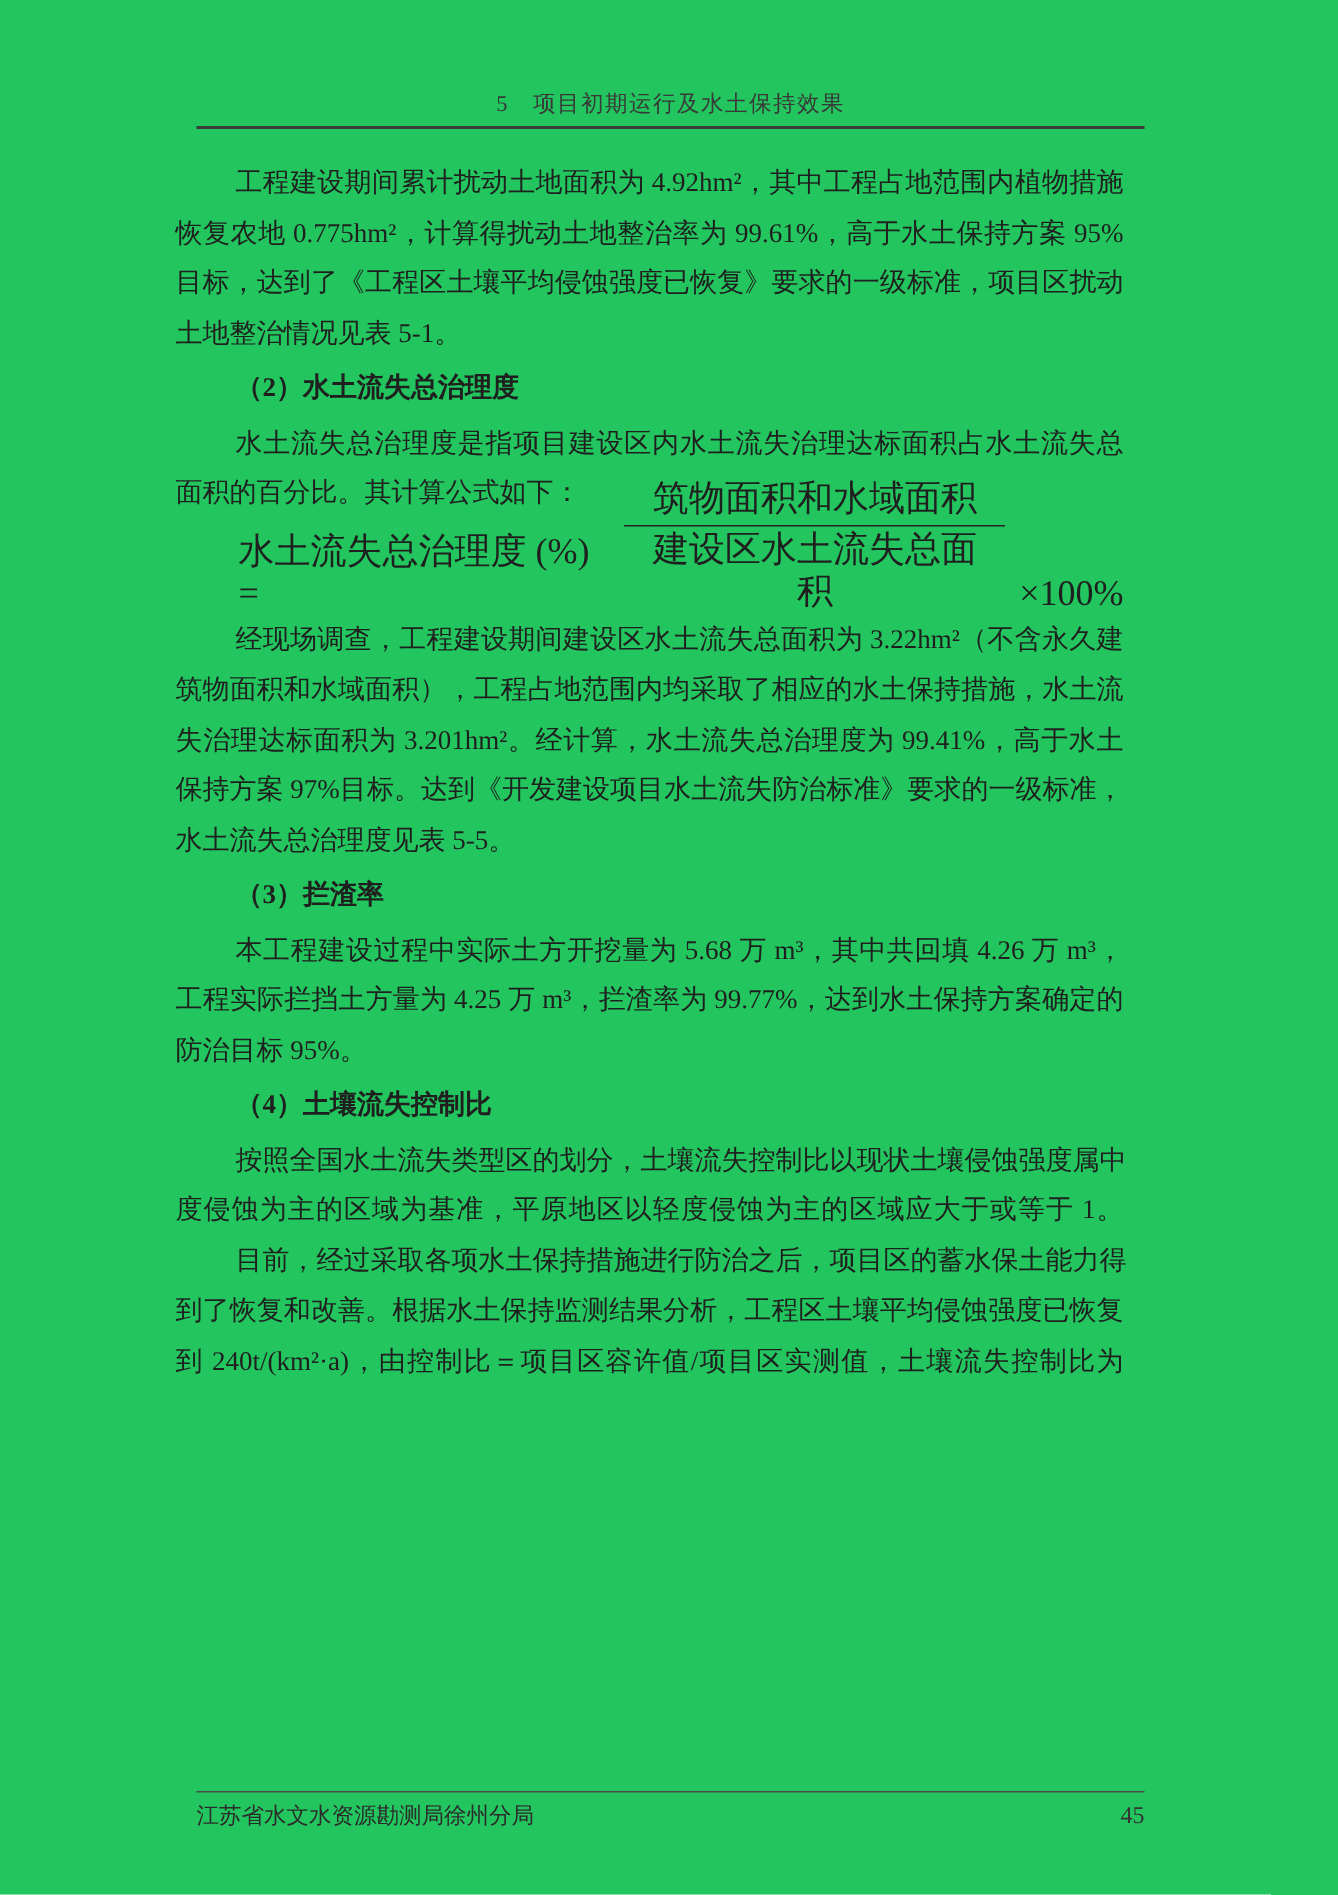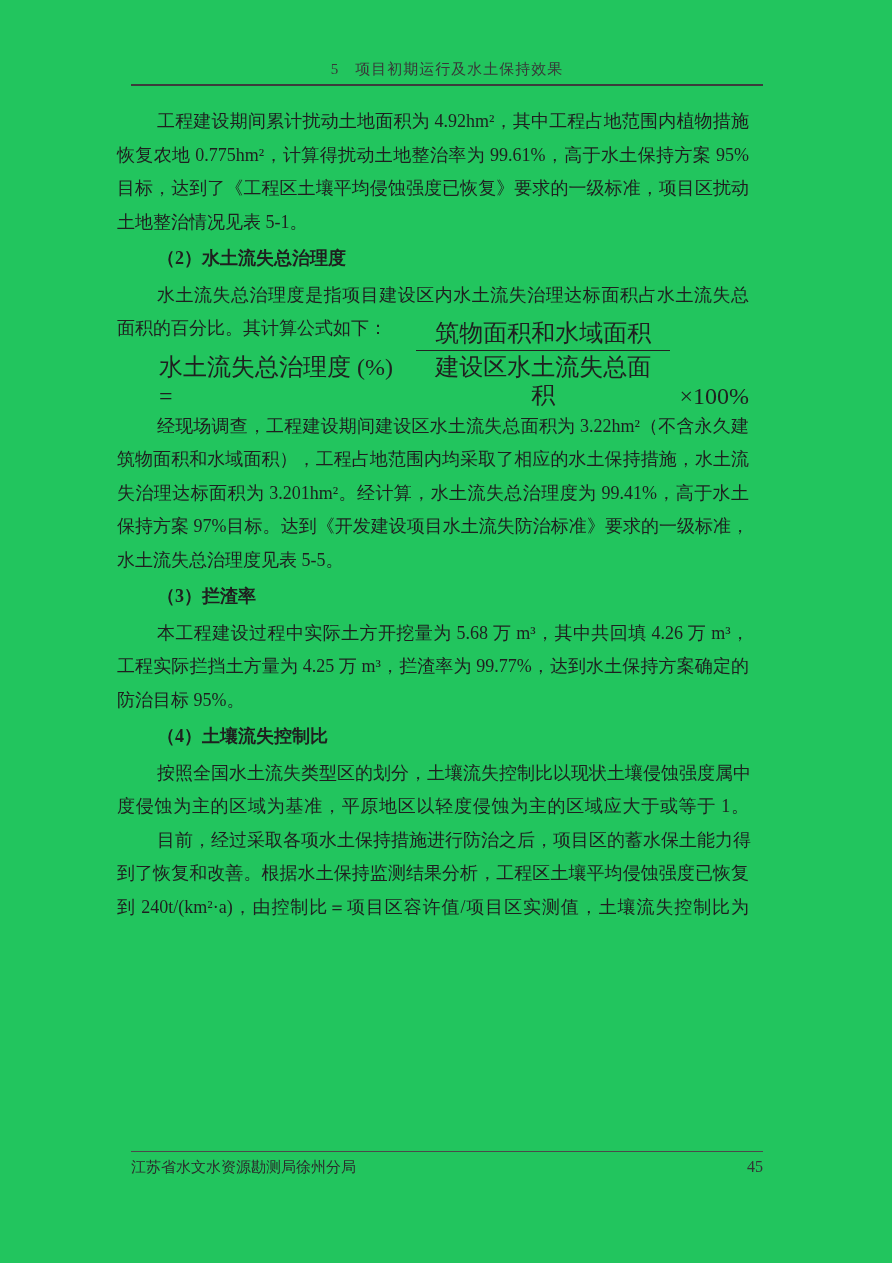--- a/index.html
+++ b/index.html
@@ -43,21 +43,21 @@
     height:64px;
     margin-left:42px;
     font-size:24px;
   }
   .formula .lhs{margin-right:5px;}
   .fraction{display:inline-block;text-align:center;margin:0 4px;}
   .fraction .num{display:block;padding:0 10px 3px;line-height:1.15;}
   .fraction .den{display:block;border-top:1.5px solid #222;padding:3px 10px 0;line-height:1.15;}
   .formula .rhs{margin-left:5px;}
   .page-footer{
-    position:absolute;top:1151px;left:131px;width:632px;
+    position:absolute;top:1194px;left:131px;width:632px;
     border-top:1.5px solid #4a4a4a;
     padding-top:6px;
     display:flex;justify-content:space-between;align-items:baseline;
     font-size:15px;color:#2b2b2b;
   }
   .page-number{font-size:16px;color:#333;}
 </style>
 </head>
 <body>
 

